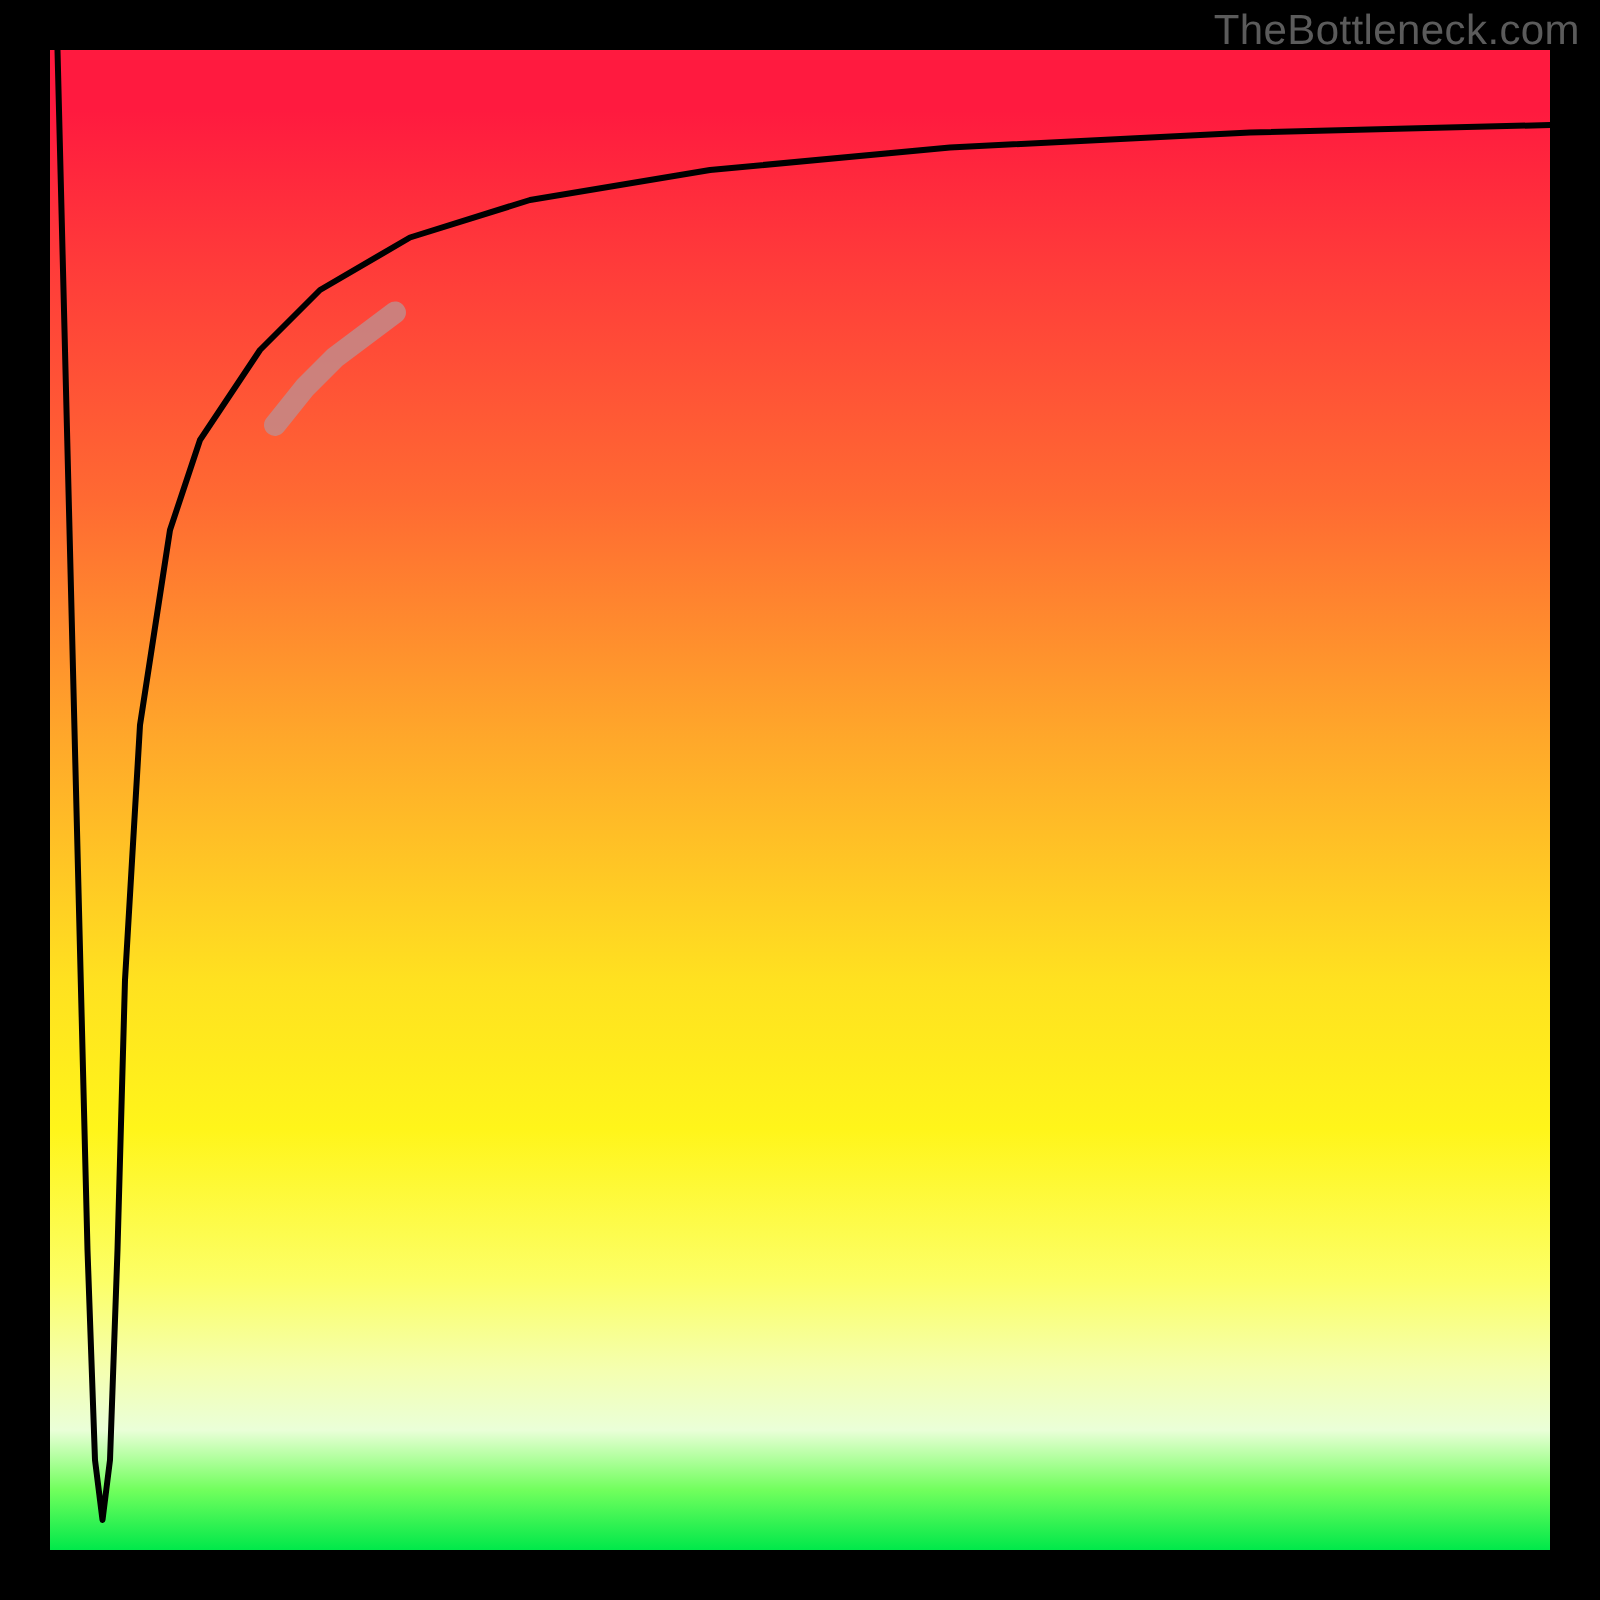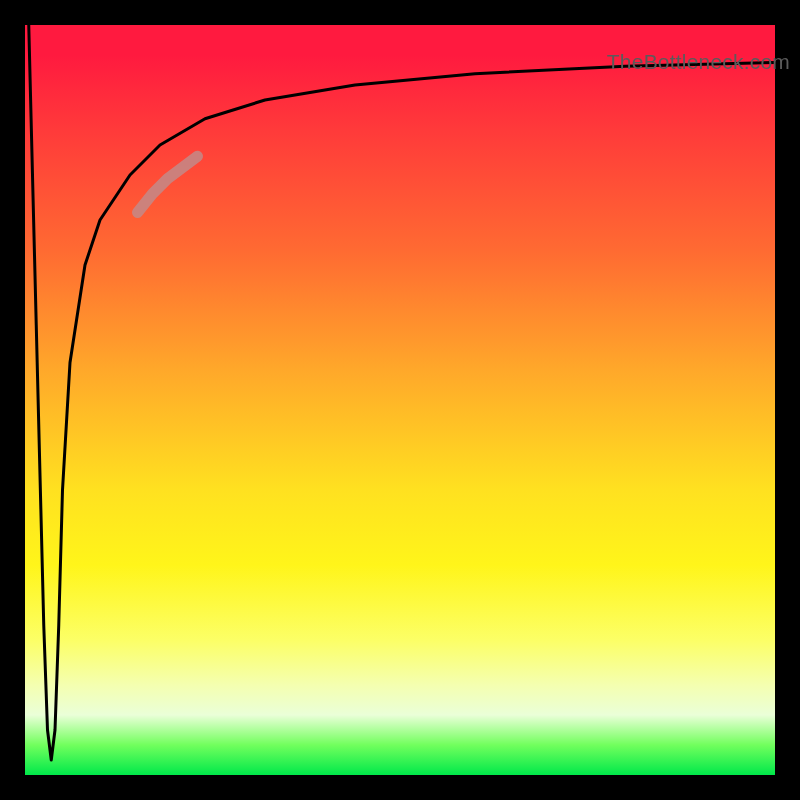--- a/index.html
+++ b/index.html
@@ -20,21 +20,20 @@
   .watermark {
     position: absolute;
     top: 4px;
     right: 10px;
     color: #5b5b5b;
     font-size: 21px;
     font-weight: 400;
     letter-spacing: 0.2px;
     z-index: 5;
     user-select: none;
-    margin-top: 46px;
   }
   .plot {
     position: absolute;
     left: 25px;
     top: 25px;
     width: 750px;
     height: 750px;
     
     background: linear-gradient(
       to bottom,

